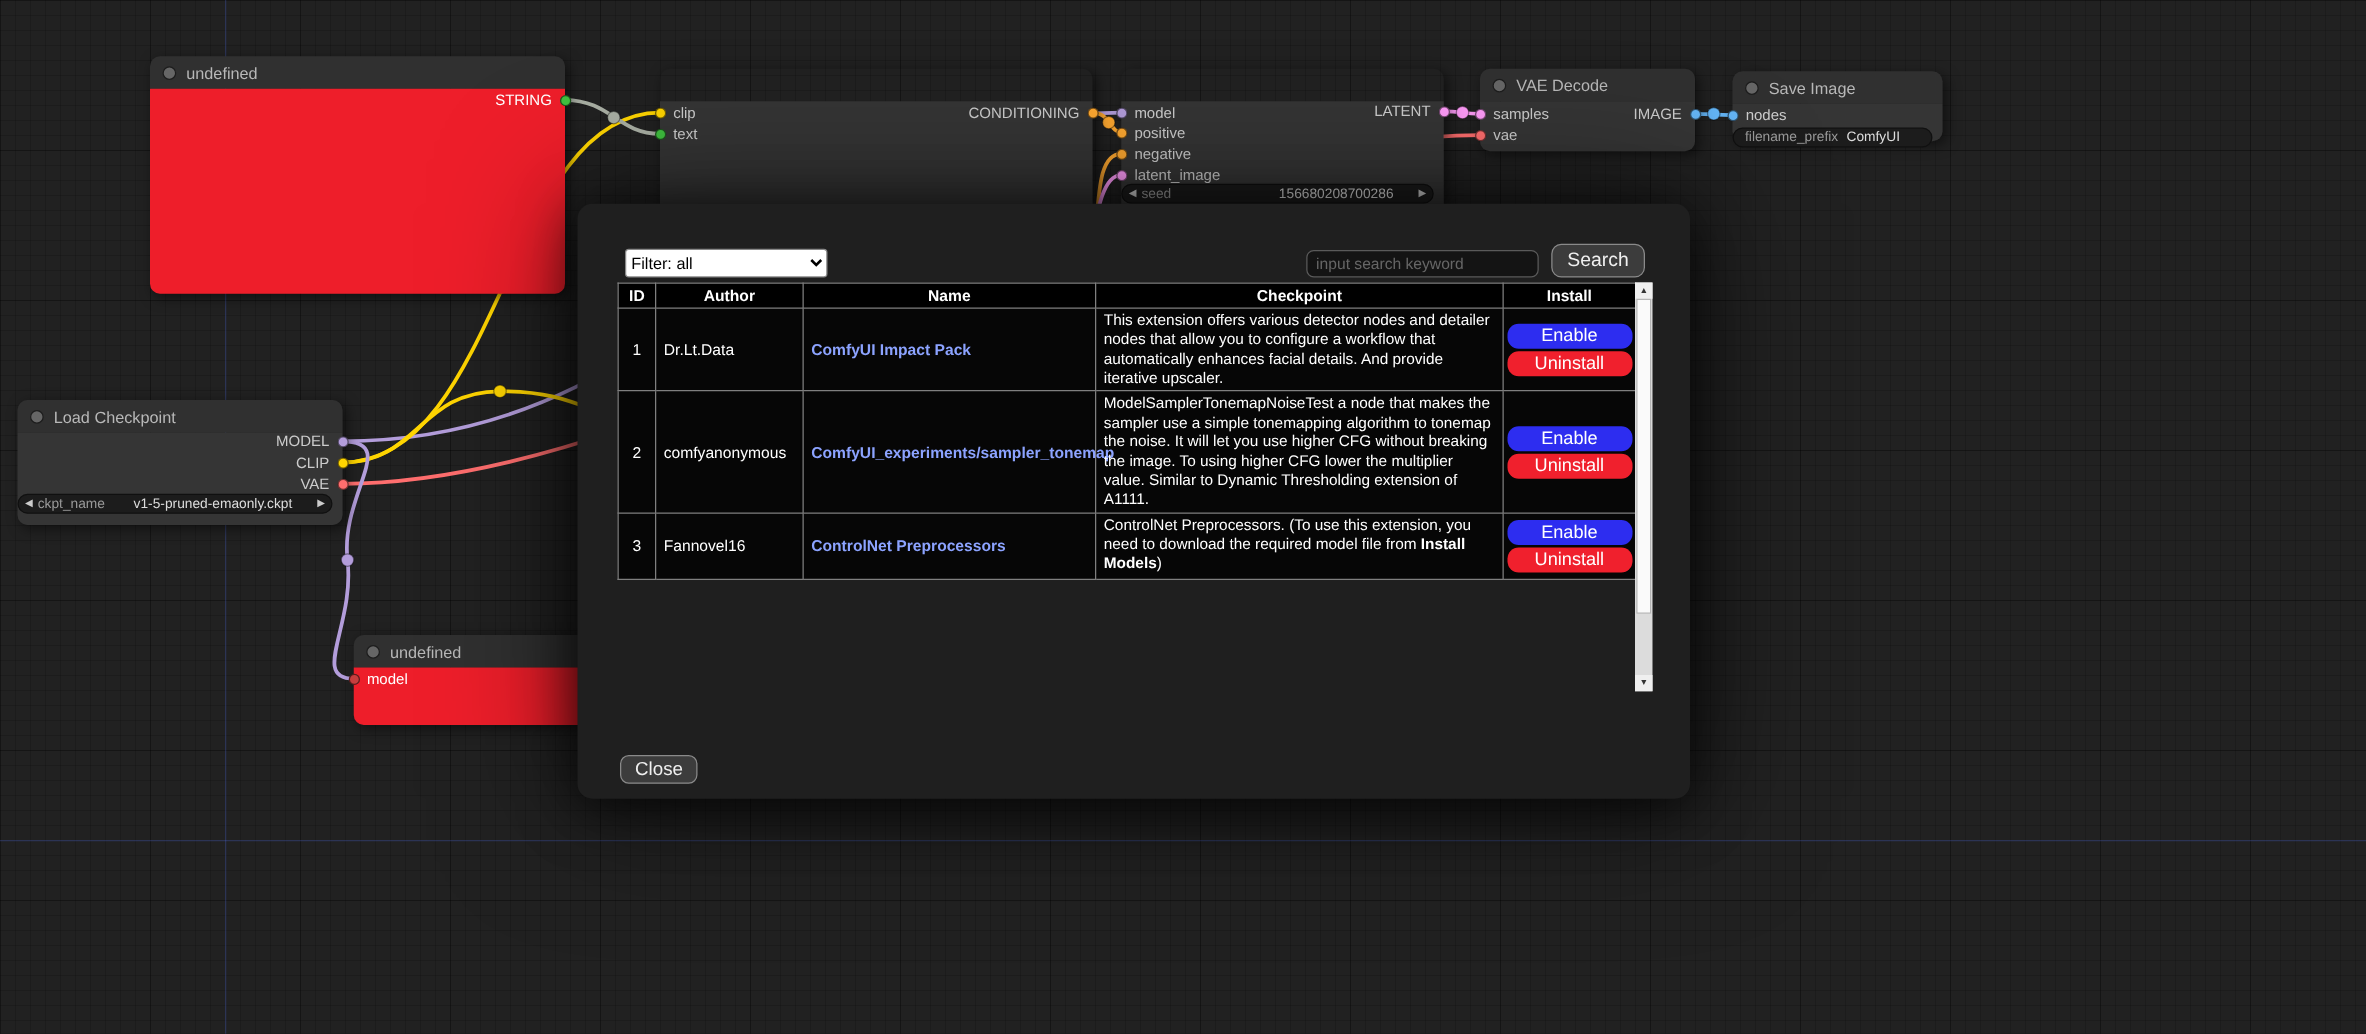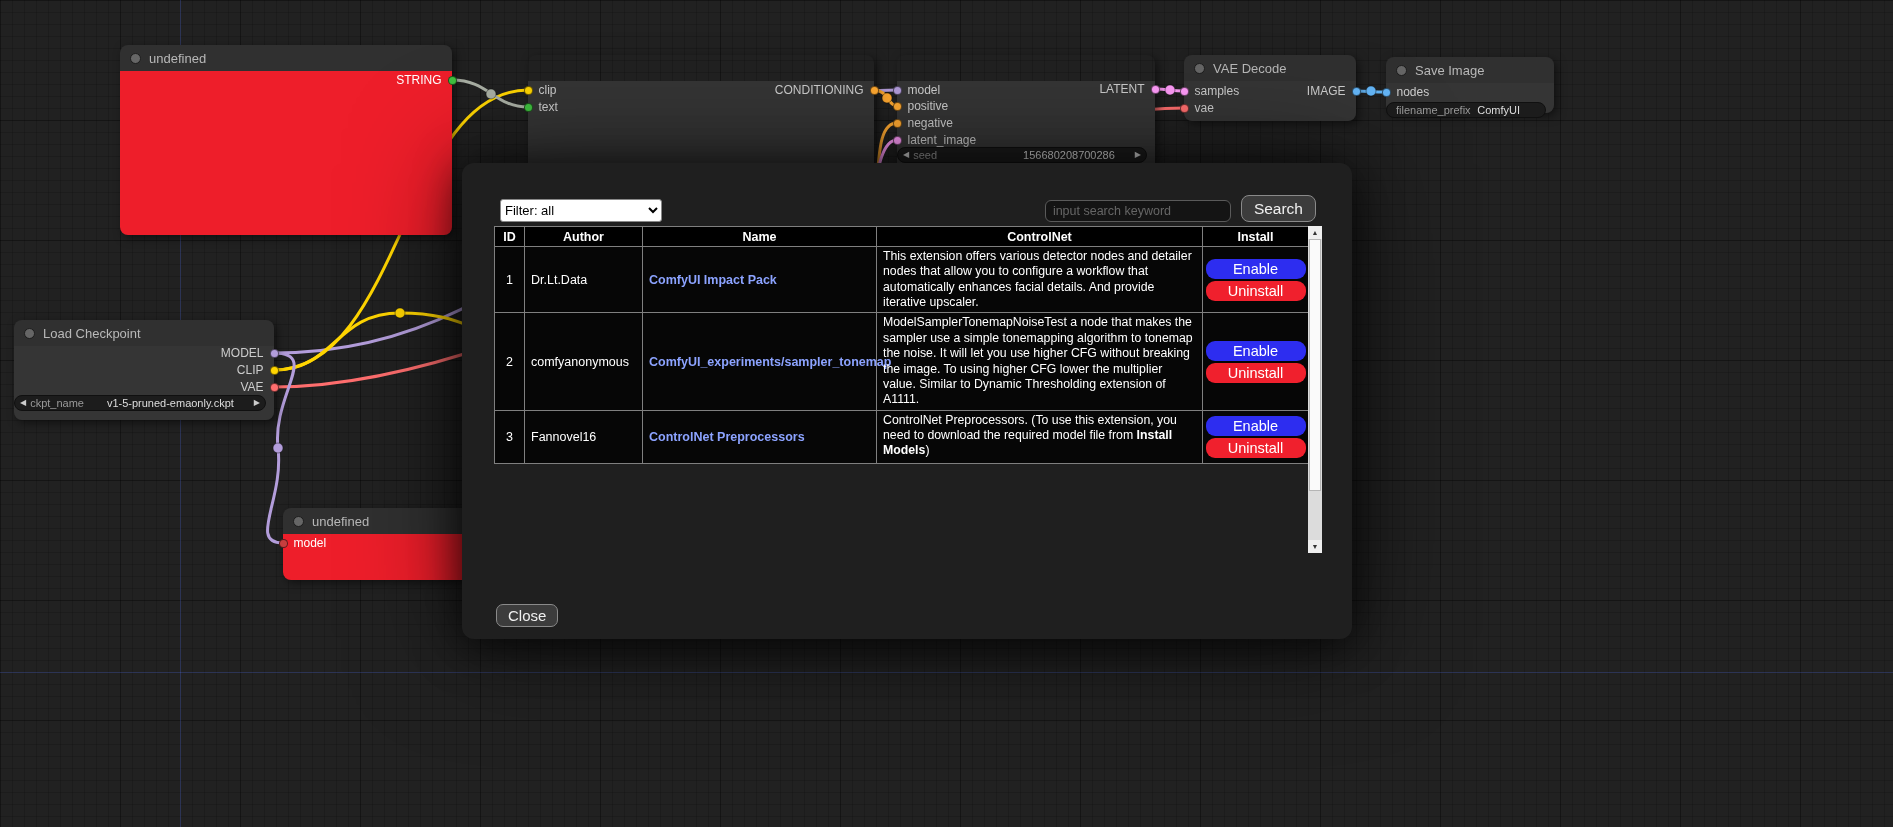--- a/index.html
+++ b/index.html
@@ -255,21 +255,21 @@
             <col style="width:118px">
             <col style="width:234px">
             <col style="width:326px">
             <col style="width:106px">
         </colgroup>
         <thead>
           <tr>
             <th>ID</th>
             <th>Author</th>
             <th>Name</th>
-            <th>ControlNet</th>
+            <th>Checkpoint</th>
             <th>Install</th>
           </tr>
         </thead>
         <tbody>
           <tr>
             <td class="cell-id">1</td>
             <td>Dr.Lt.Data</td>
             <td class="cell-name">
               <a href="#">ComfyUI Impact Pack</a>
             </td>

